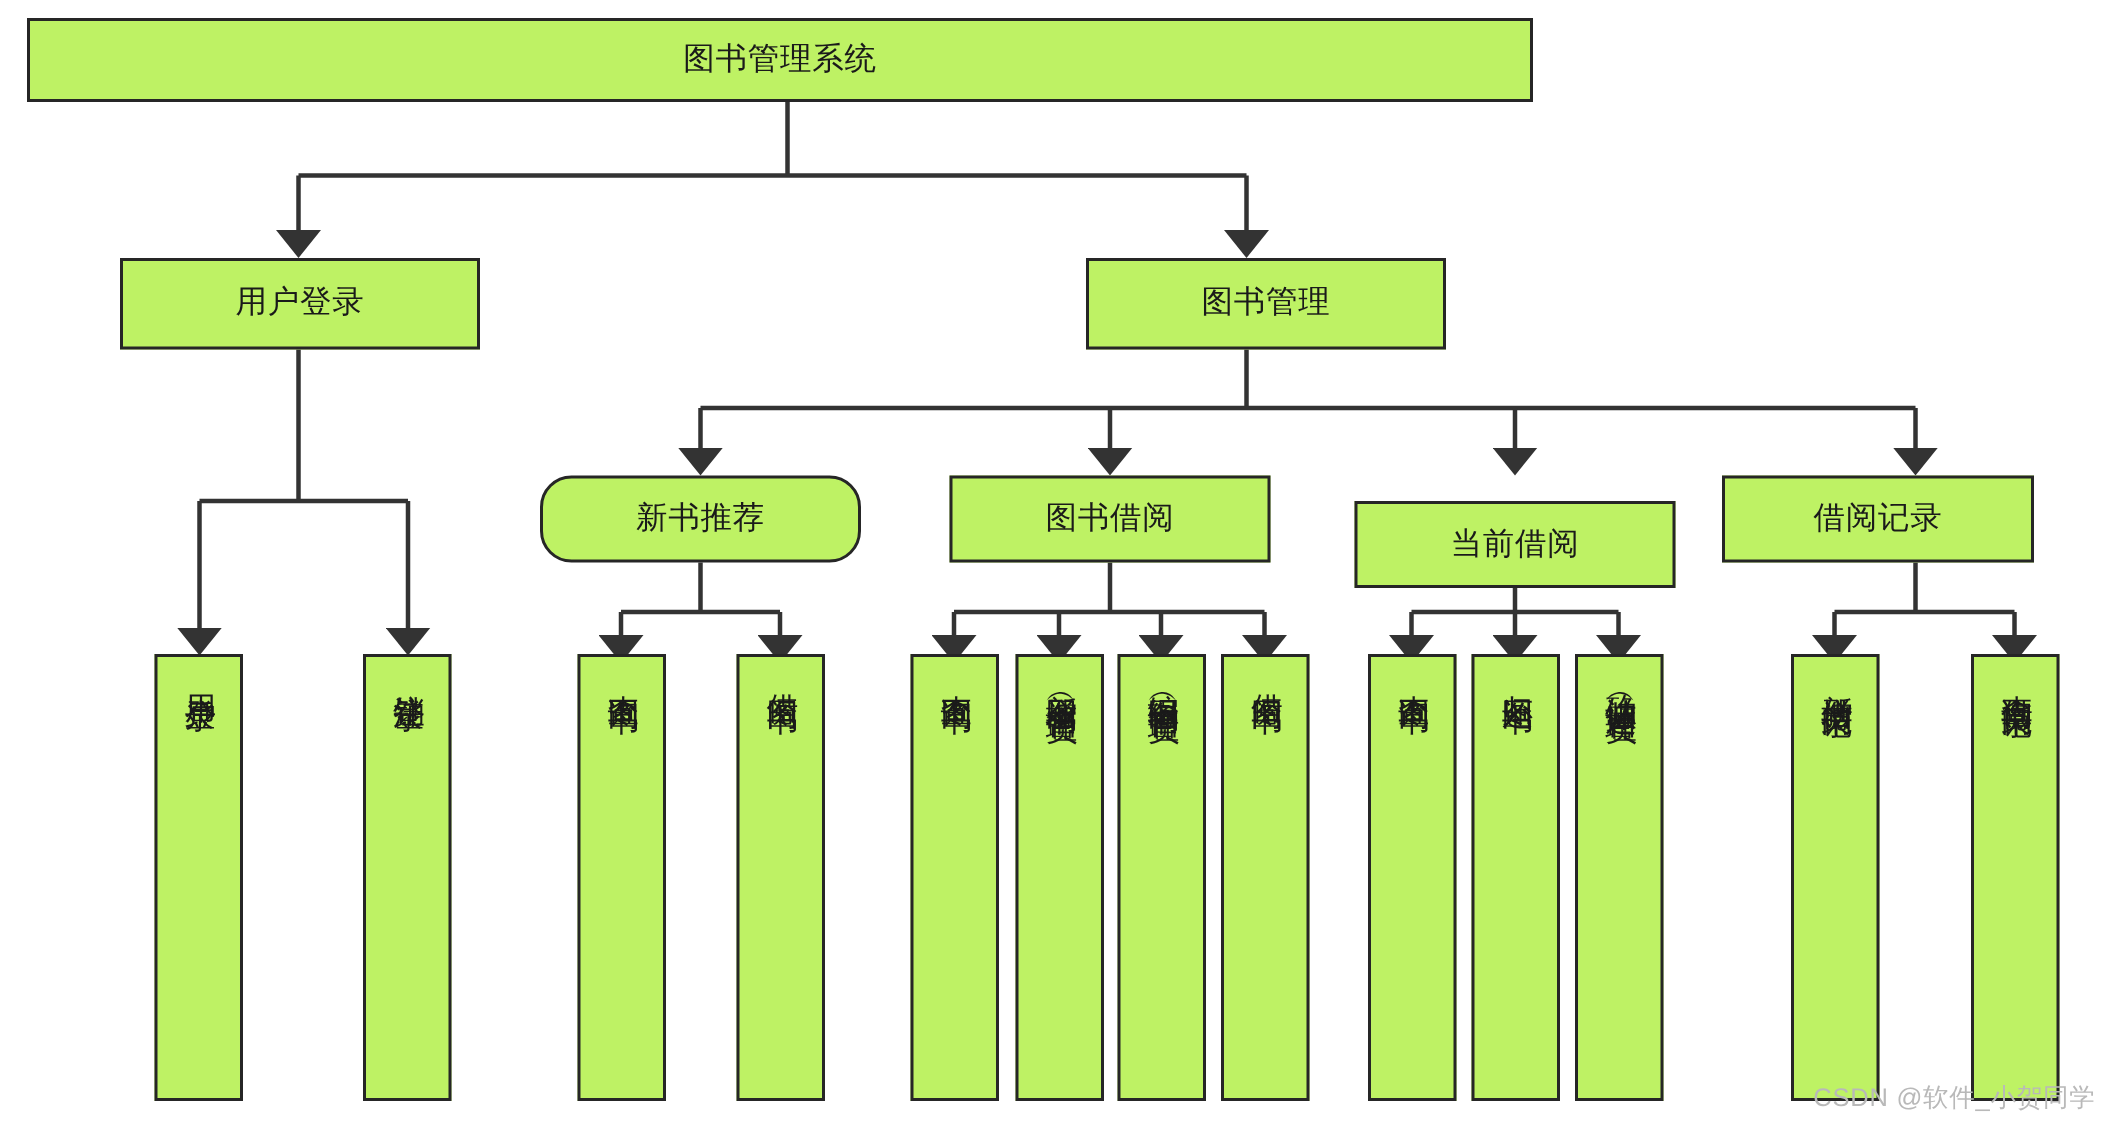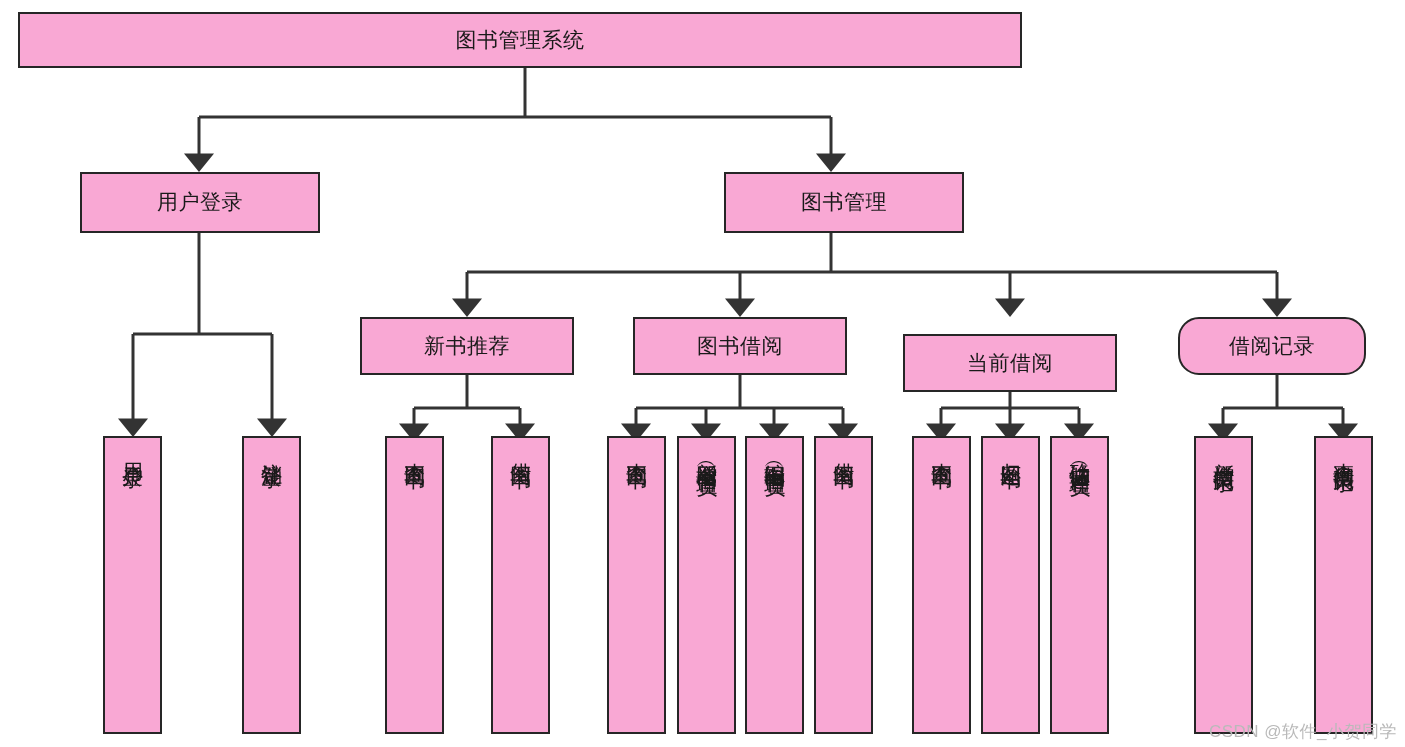--- a/index.html
+++ b/index.html
@@ -23,21 +23,21 @@
     position: absolute;
     left: 0;
     top: 0;
     width: 1405px;
     height: 747px;
     pointer-events: none;
   }
   .node {
     position: absolute;
     box-sizing: border-box;
-    background: #f9a8d4;
+    background: #bef264;
     border: 2px solid #262626;
     display: flex;
     align-items: center;
     justify-content: center;
     text-align: center;
     color: #1a1a1a;
   }
   .node .label {
     display: block;
     line-height: 1.18;
@@ -150,30 +150,30 @@
     <span class="label">图书管理系统</span>
   </div>
 
   <div class="node horiz" style="left:80px; top:172px; width:240px; height:61px;">
     <span class="label">用户登录</span>
   </div>
   <div class="node horiz" style="left:724px; top:172px; width:240px; height:61px;">
     <span class="label">图书管理</span>
   </div>
 
-  <div class="node horiz" style="left:360px; top:317px; width:214px; height:58px;">
+  <div class="node horiz" style="left:360px; top:317px; width:214px; height:58px;border-radius:21px;">
     <span class="label">新书推荐</span>
   </div>
   <div class="node horiz" style="left:633px; top:317px; width:214px; height:58px;text-align:center;">
     <span class="label">图书借阅</span>
   </div>
   <div class="node horiz" style="left:903px; top:334px; width:214px; height:58px;">
     <span class="label">当前借阅</span>
   </div>
-  <div class="node horiz" style="left:1178px; top:317px; width:188px; height:58px;border-radius:21px;">
+  <div class="node horiz" style="left:1148px; top:317px; width:208px; height:58px;">
     <span class="label">借阅记录</span>
   </div>
 
   <div class="node vert" style="left:103px; top:436px; width:59px; height:298px;">
     <span class="label">用户登录</span>
   </div>
   <div class="node vert" style="left:242px; top:436px; width:59px; height:298px;">
     <span class="label">注销登录</span>
   </div>
 

